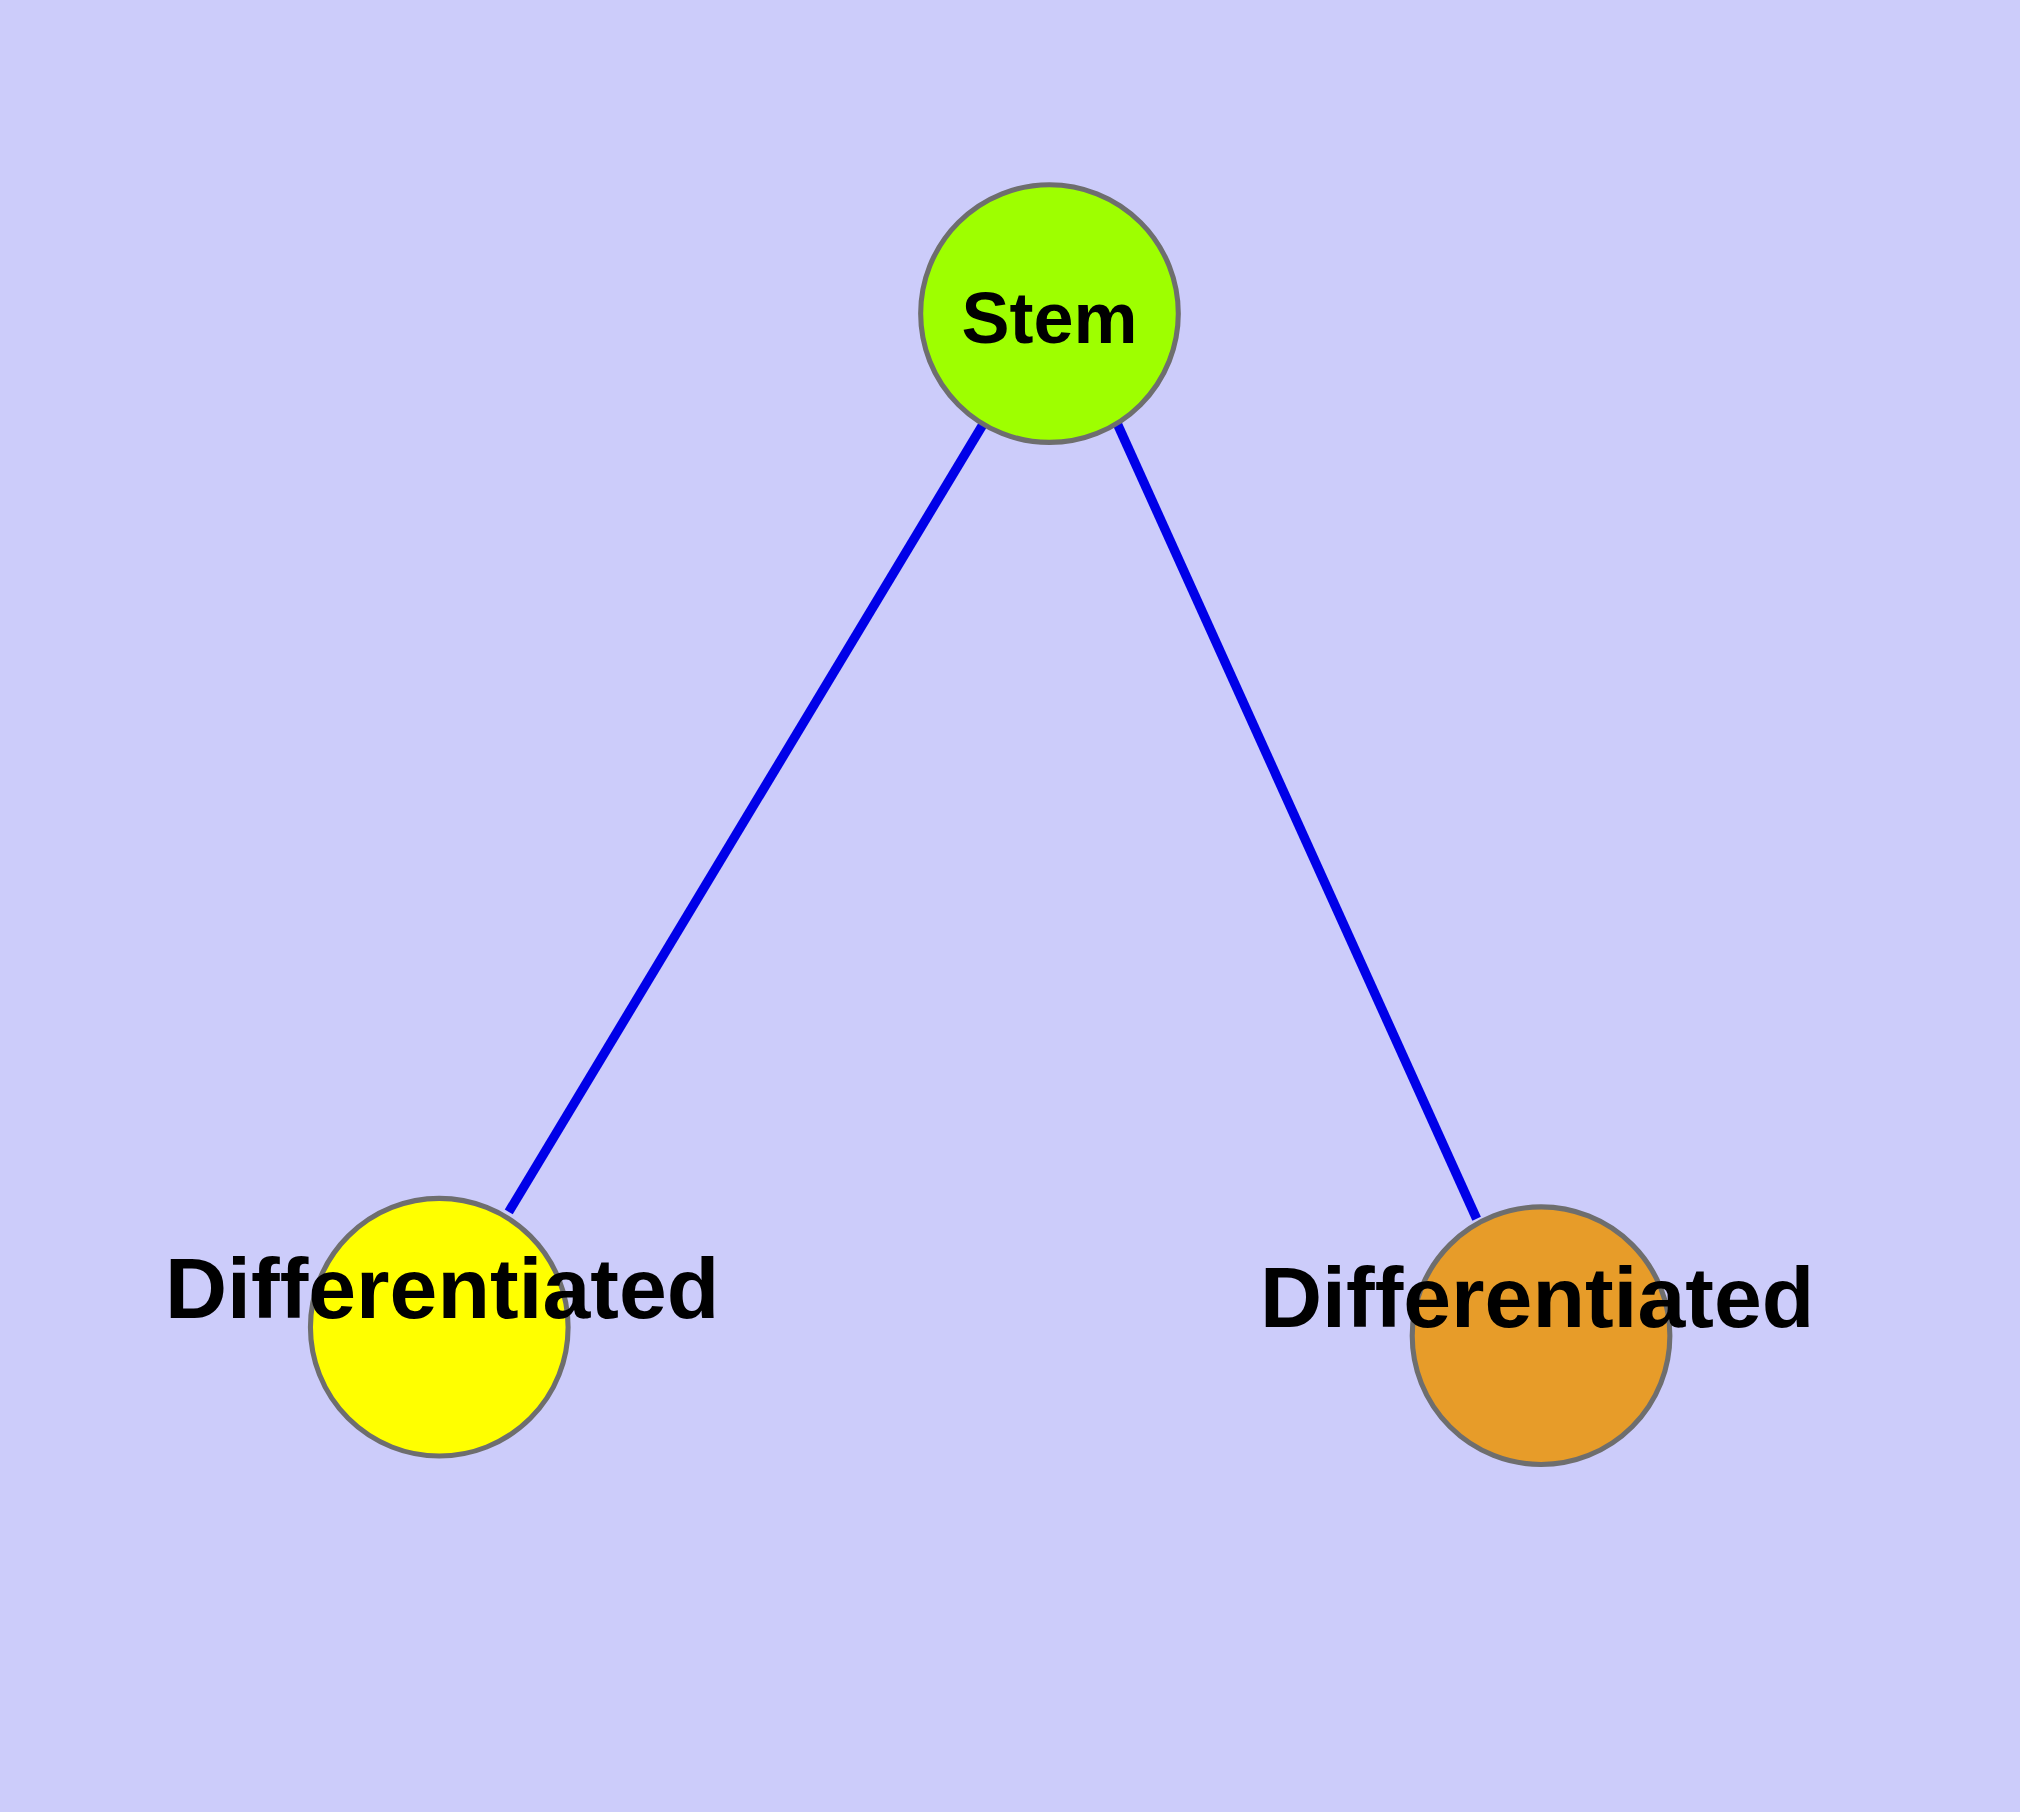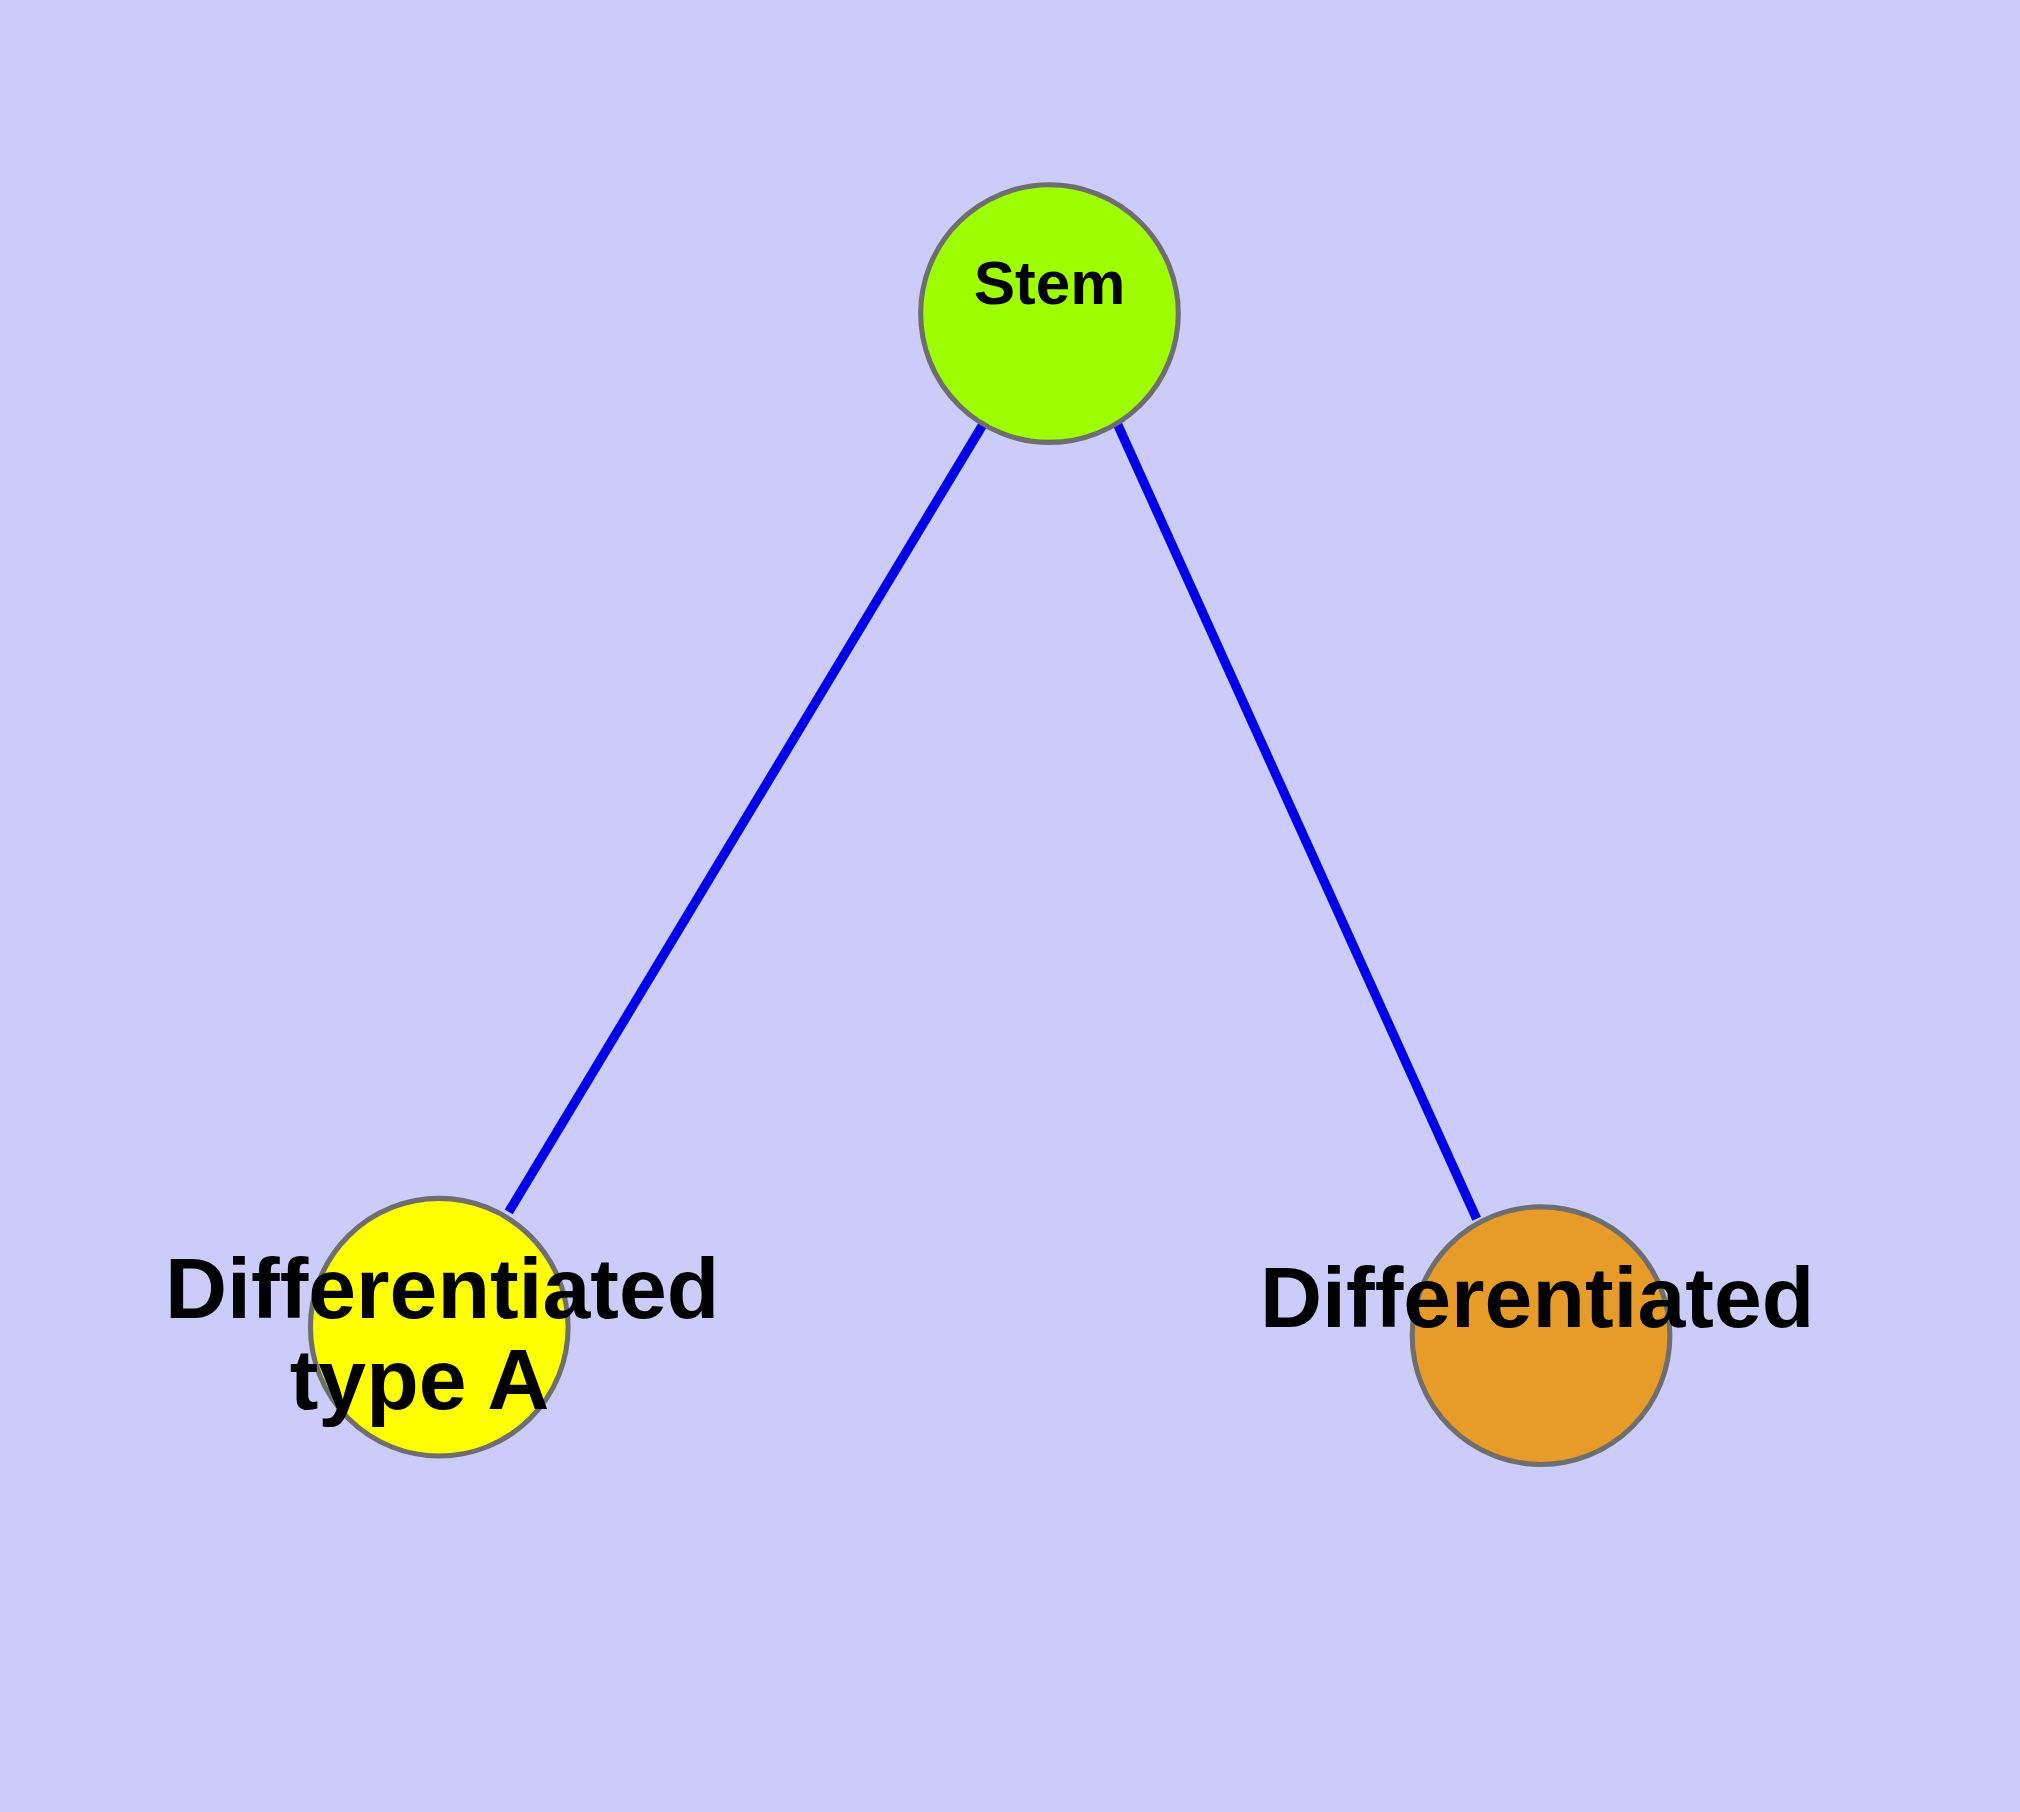--- a/index.html
+++ b/index.html
@@ -32,23 +32,23 @@
     text-align: center;
     color: #000000;
     font-weight: bold;
     line-height: 1.06;
     white-space: nowrap;
     pointer-events: none;
     user-select: none;
   }
   .node-label .lbl-line { display: block; }
   #label-stem {
-    font-size: 62px;
+    font-size: 72px;
     left: 795px;
-    top: 250px;
+    top: 280px;
     width: 509px;
   }
   #label-diffA {
     font-size: 86px;
     left: 165px;
     top: 1243px;
     width: 509px;
   }
   #label-diffB {
     font-size: 86px;
@@ -75,21 +75,20 @@
       <circle id="node-diffB" cx="1818" cy="1576" r="152" fill="#e79c29" stroke="#6e6e6e" stroke-width="6"></circle>
     </g>
   </svg>
 
   <div id="label-stem" class="node-label" style="color: rgb(0, 0, 0);">
     <span class="lbl-line">Stem</span>
   </div>
 
   <div id="label-diffA" class="node-label" style="color: rgb(0, 0, 0);">
     <span class="lbl-line">Differentiated</span>
-    <span class="lbl-line">type A</span>
   </div>
 
   <div id="label-diffB" class="node-label" style="color: rgb(0, 0, 0);">
     <span class="lbl-line">Differentiated</span>
   </div>
 
 </div>
 
 
 </body></html>

